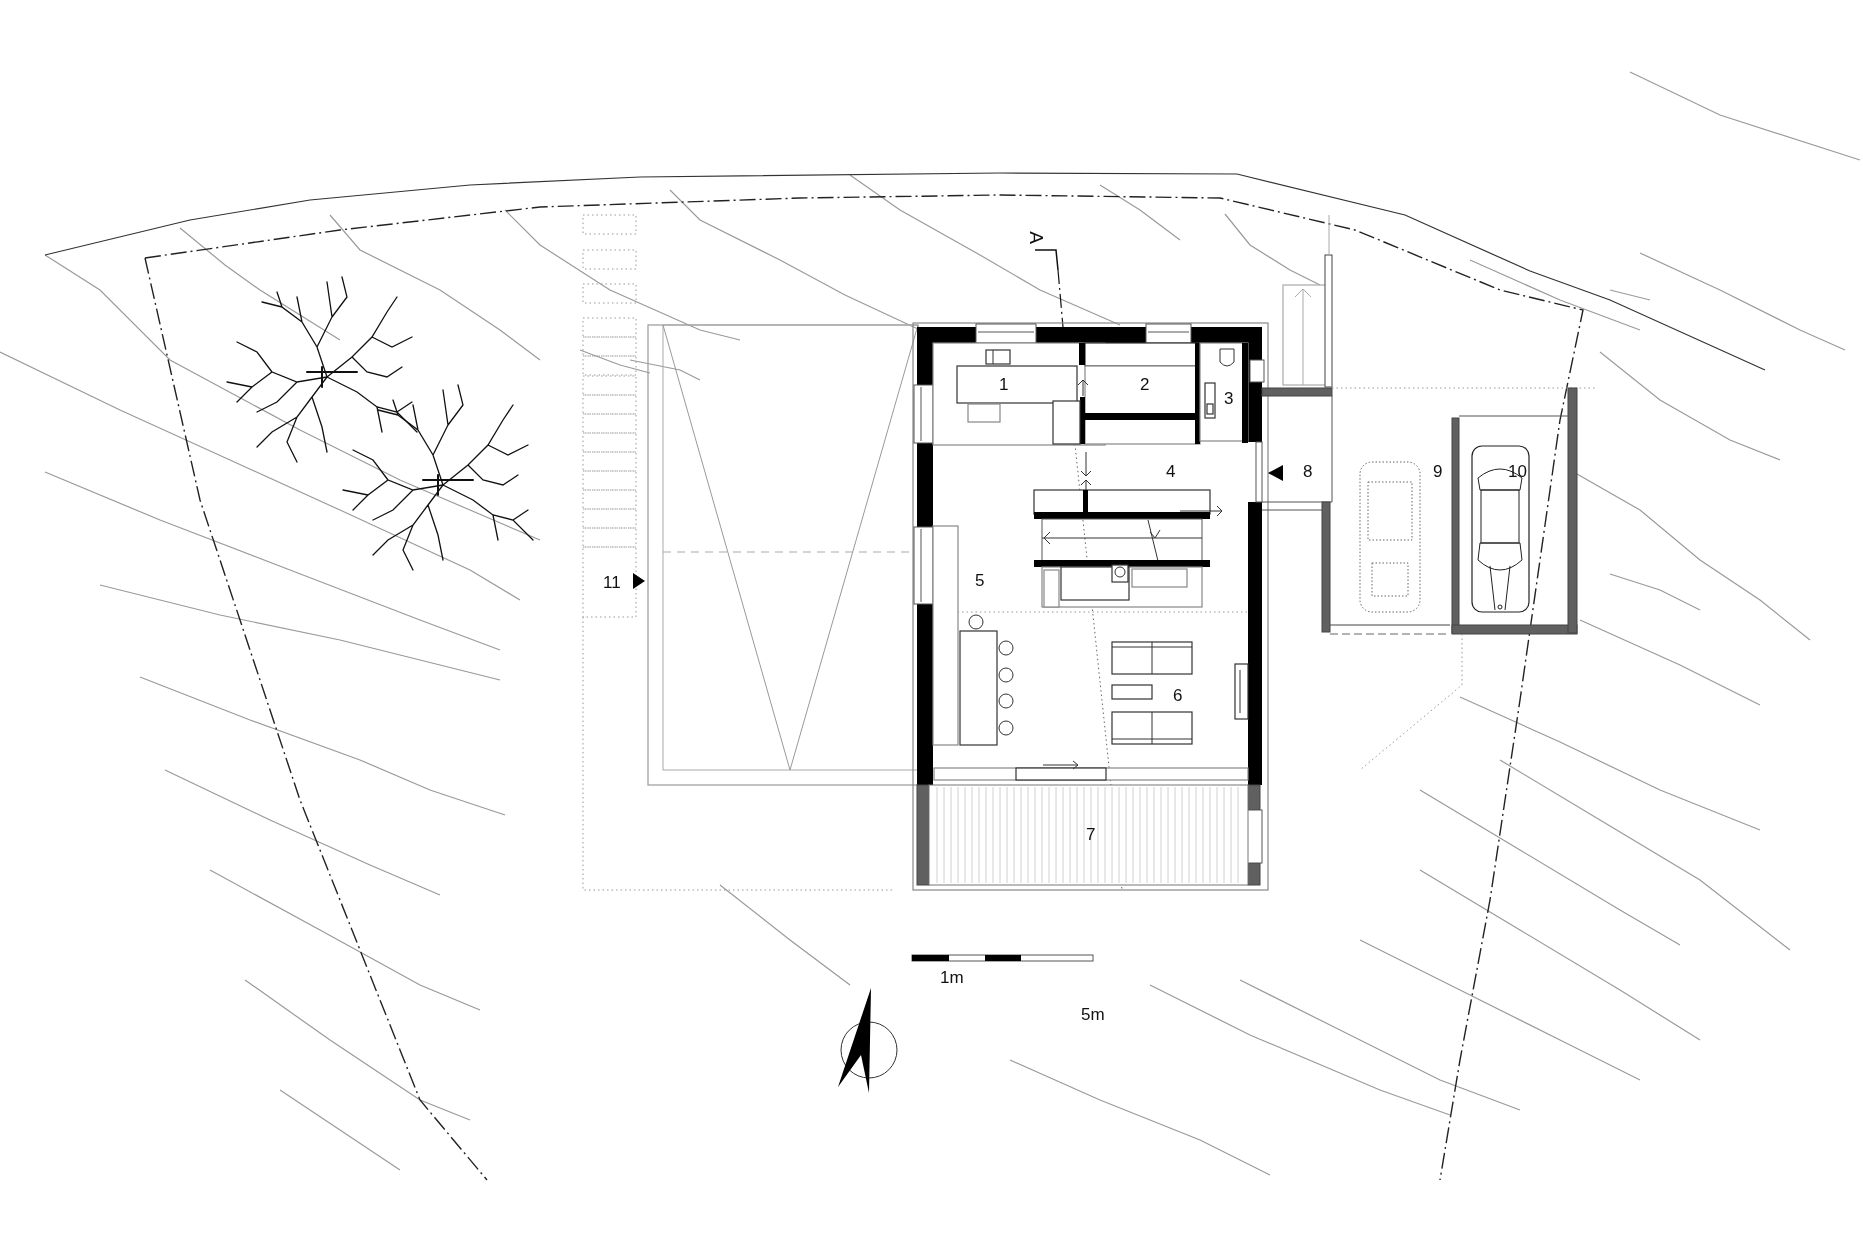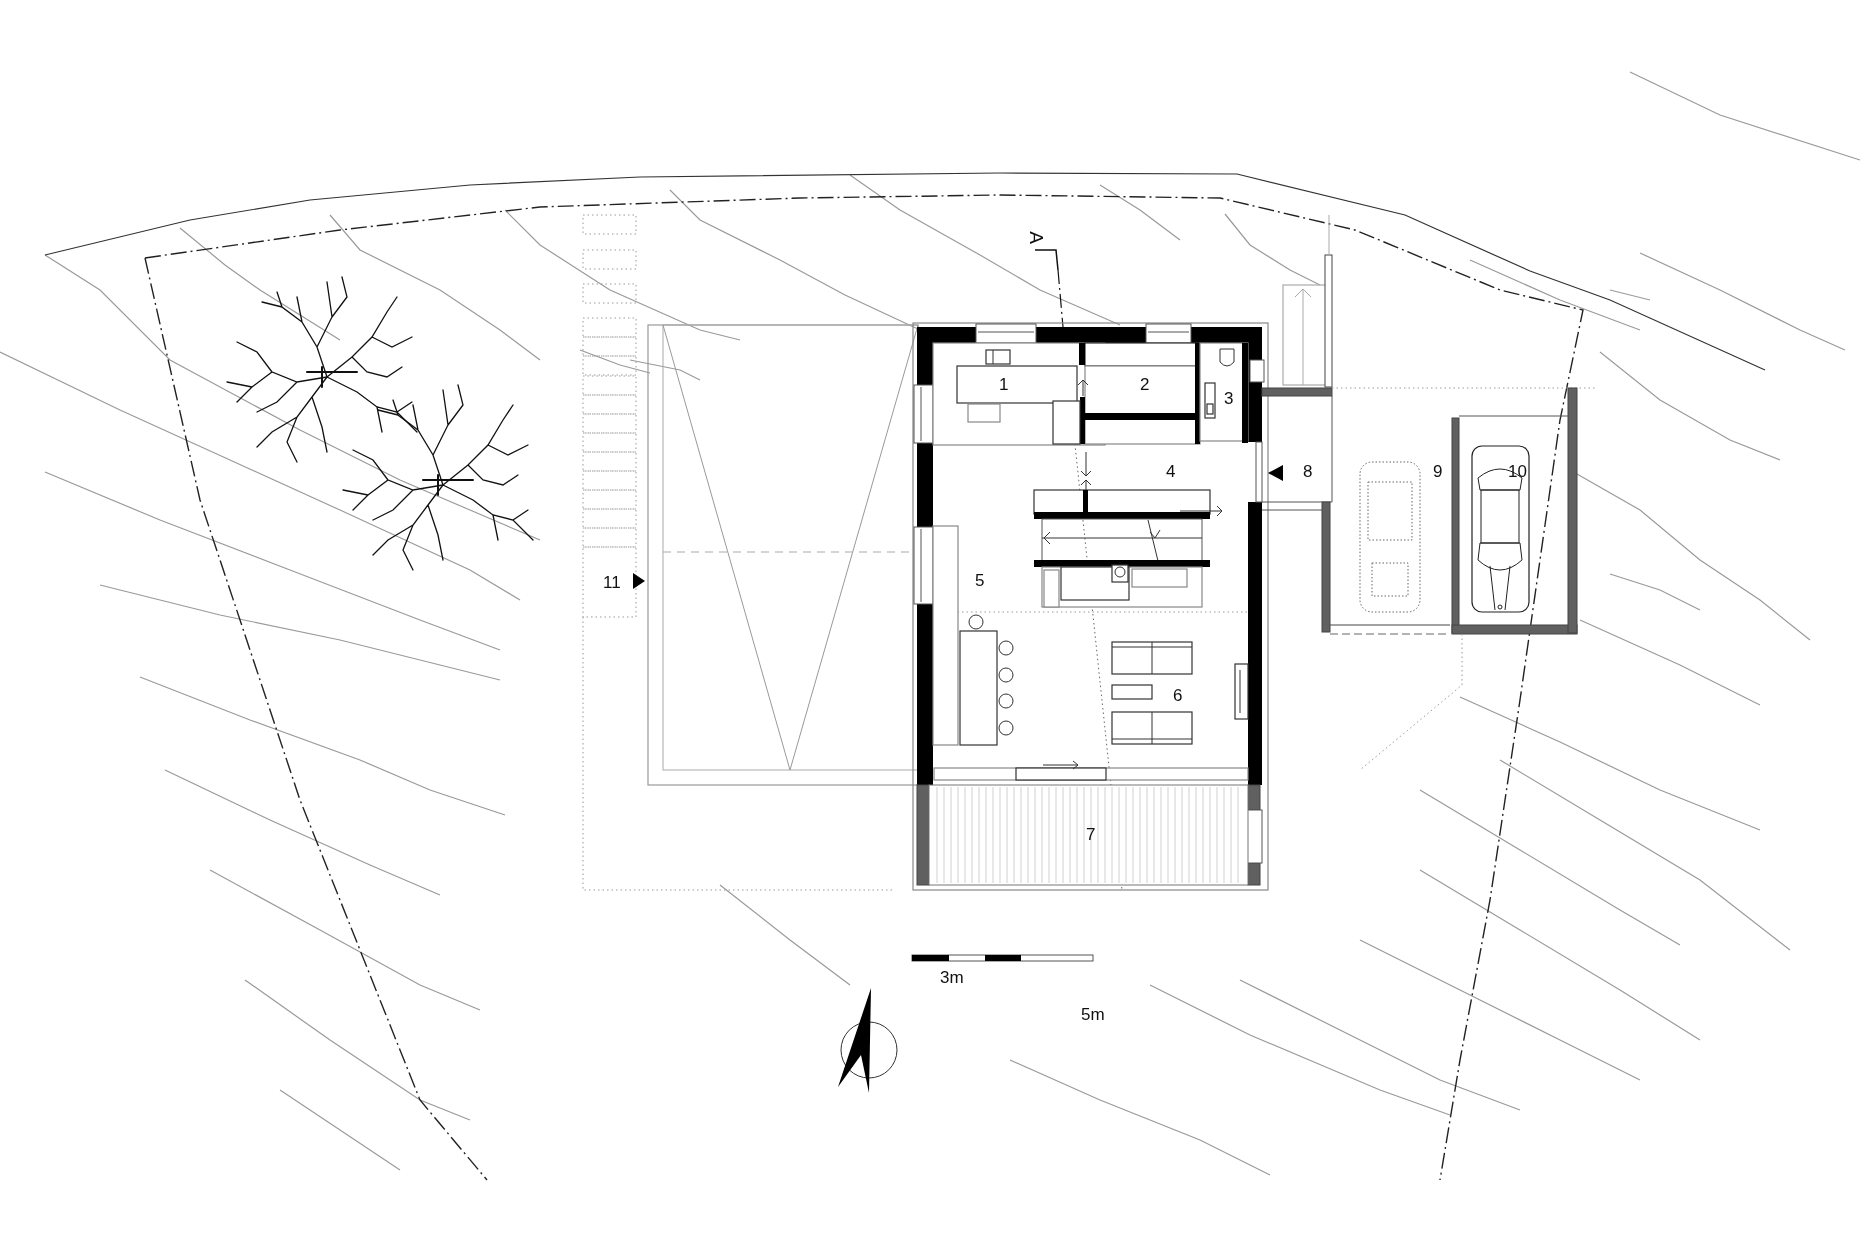--- a/index.html
+++ b/index.html
@@ -275,14 +275,14 @@
 <div class="lbl" style="left:1140px;top:376px;">2</div>
 <div class="lbl" style="left:1224px;top:390px;">3</div>
 <div class="lbl" style="left:1166px;top:463px;">4</div>
 <div class="lbl" style="left:975px;top:572px;">5</div>
 <div class="lbl" style="left:1173px;top:687px;">6</div>
 <div class="lbl" style="left:1086px;top:826px;">7</div>
 <div class="lbl" style="left:1303px;top:463px;">8</div>
 <div class="lbl" style="left:1433px;top:463px;">9</div>
 <div class="lbl" style="left:1508px;top:463px;">10</div>
 <div class="lbl" style="left:603px;top:574px;">11</div>
-<div class="lbl" style="left:940px;top:969px;">3m</div>
+<div class="lbl" style="left:940px;top:969px;">1m</div>
 <div class="lbl" style="left:1081px;top:1006px;">5m</div>
 
 </body></html>

